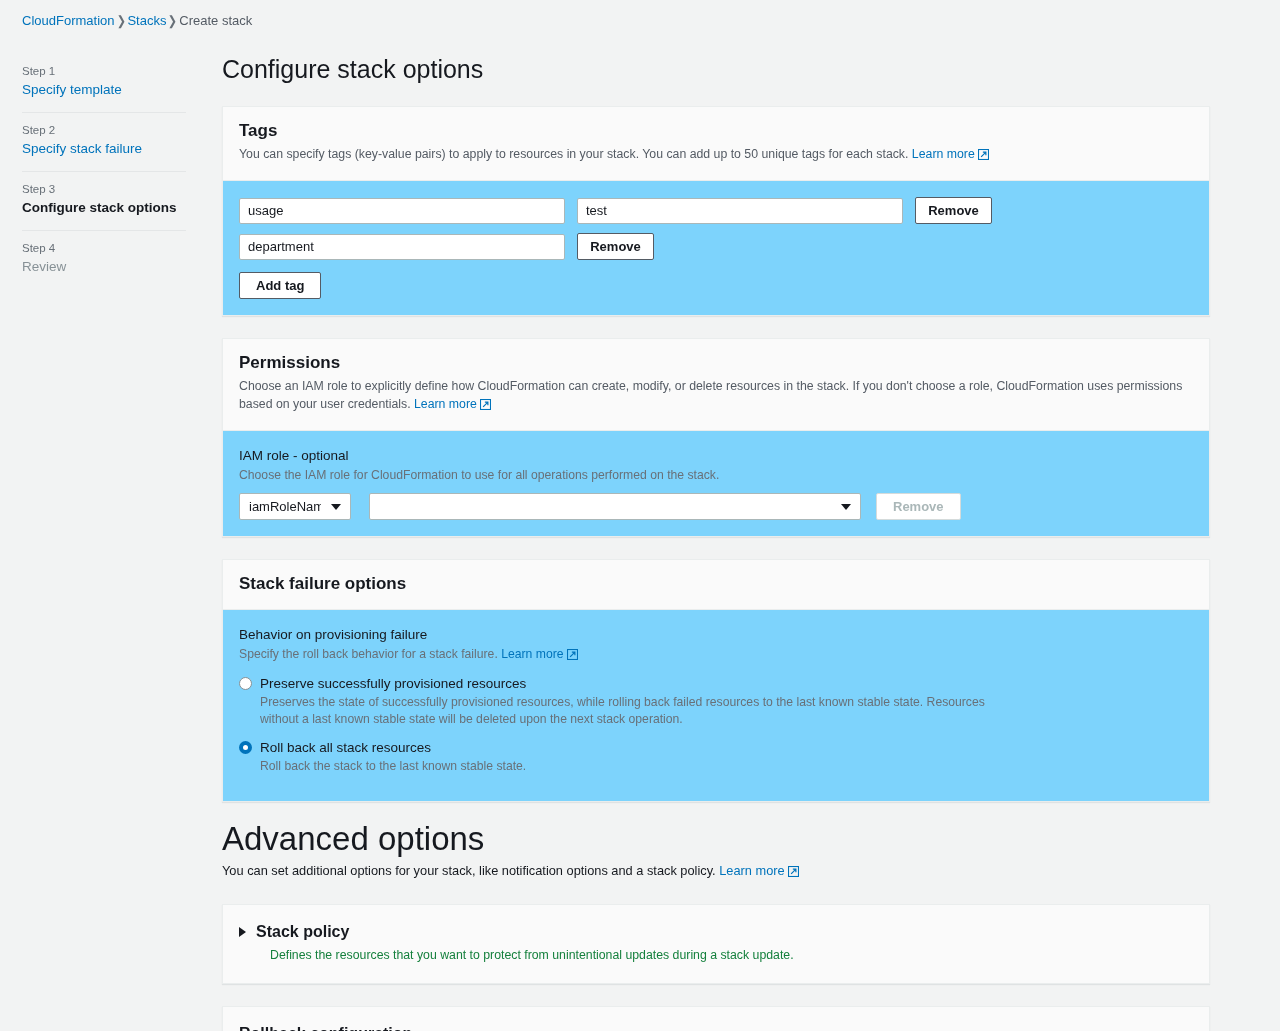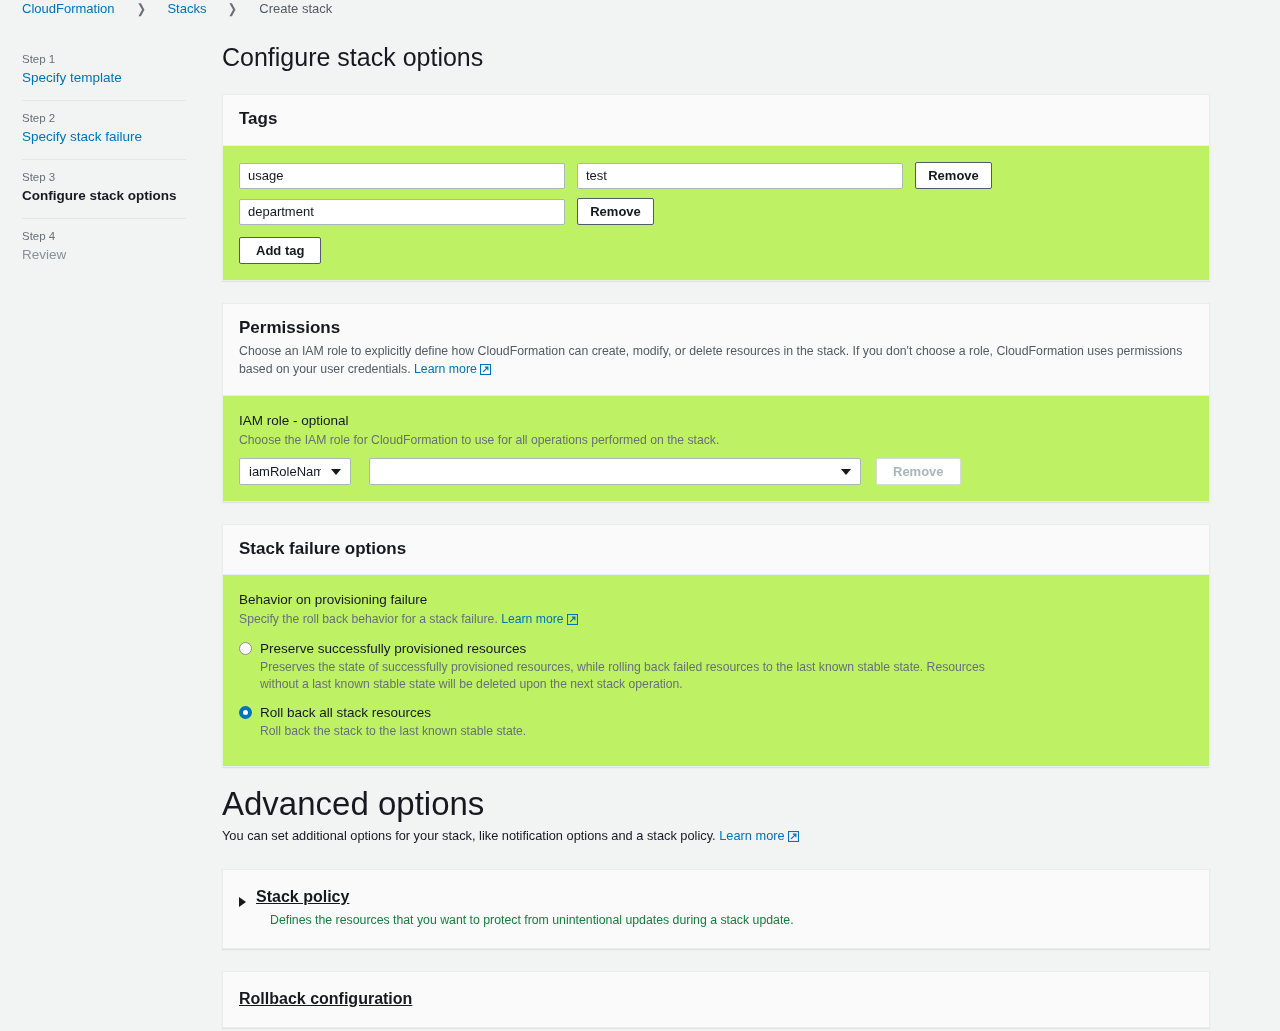--- a/index.html
+++ b/index.html
@@ -16,25 +16,25 @@
     overflow: hidden;
   }
   .page {
     position: relative;
     width: 1280px;
     height: 1031px;
   }
 
   
   .breadcrumb {
-    padding: 1px 0 0 22px;
+    padding: 13px 0 0 22px;
     font-size: 13px;
     display: flex;
     align-items: flex-end;
-    gap: 21px;
+    gap: 1px;
     line-height: 16px;
   }
   .crumb-link {
     color: #0073bb;
     text-decoration: none;
     cursor: pointer;
   }
   .crumb-sep {
     color: #687078;
     font-size: 13px;
@@ -91,21 +91,21 @@
   .page-title {
     font-size: 25px;
     font-weight: normal;
     color: #16191f;
     margin: 0 0 22px 0;
     line-height: 30px;
   }
 
   
   .card {
-    background: #bef264;
+    background: #7dd3fc;
     border: 1px solid #eaeded;
     border-radius: 0;
     margin-bottom: 22px;
     box-shadow: 0 1px 1px 0 rgba(0,28,36,.08);
   }
   .card-head {
     background: #fafafa;
     border-bottom: 1px solid #eaeded;
     padding: 13px 16px 15px 16px;
   }
@@ -277,23 +277,22 @@
   }
   .exp-card {
     background: #fafafa;
     border: 1px solid #eaeded;
     margin-bottom: 22px;
     box-shadow: 0 1px 1px 0 rgba(0,28,36,.08);
     padding: 16px 16px 18px 16px;
   }
   .exp-head {
     display: flex;
-    align-items: flex-end;
-    cursor: pointer;
-    text-decoration: underline;
+    align-items: center;
+    cursor: pointer;
   }
   .tri {
     width: 0; height: 0;
     border-top: 5px solid transparent;
     border-bottom: 5px solid transparent;
     border-left: 7px solid #16191f;
     margin-right: 10px;
     flex: 0 0 auto;
   }
   .exp-title {
@@ -344,20 +343,27 @@
       </div>
     </aside>
 
     <main class="main">
 
       <h1 class="page-title">Configure stack options</h1>
 
       <section class="card">
         <div class="card-head">
           <div class="card-title">Tags</div>
+          <div class="card-desc">
+            <span>You can specify tags (key-value pairs) to apply to resources in your stack. You can add up to 50 unique tags for each stack.</span>
+            <a class="lnk"><span>Learn more</span><span class="ext-icon"><svg width="11" height="11" viewBox="0 0 12 12">
+                    <rect x="0.5" y="0.5" width="11" height="11" fill="none" stroke="#0073bb" stroke-width="1.3"></rect>
+                    <path d="M3.4 8.6 L8.6 3.4 M5.3 3.4 L8.6 3.4 L8.6 6.7" fill="none" stroke="#0073bb" stroke-width="1.3"></path>
+                  </svg></span></a>
+          </div>
         </div>
         <div class="card-body">
           <div class="tag-row">
             <input class="tag-key" type="text" value="usage" style="">
             <input class="tag-val" type="text" value="test" style="">
             <button class="btn btn-remove">Remove</button>
           </div>
           <div class="tag-row">
             <input class="tag-key" type="text" value="department" style="">
             <button class="btn btn-remove">Remove</button>

